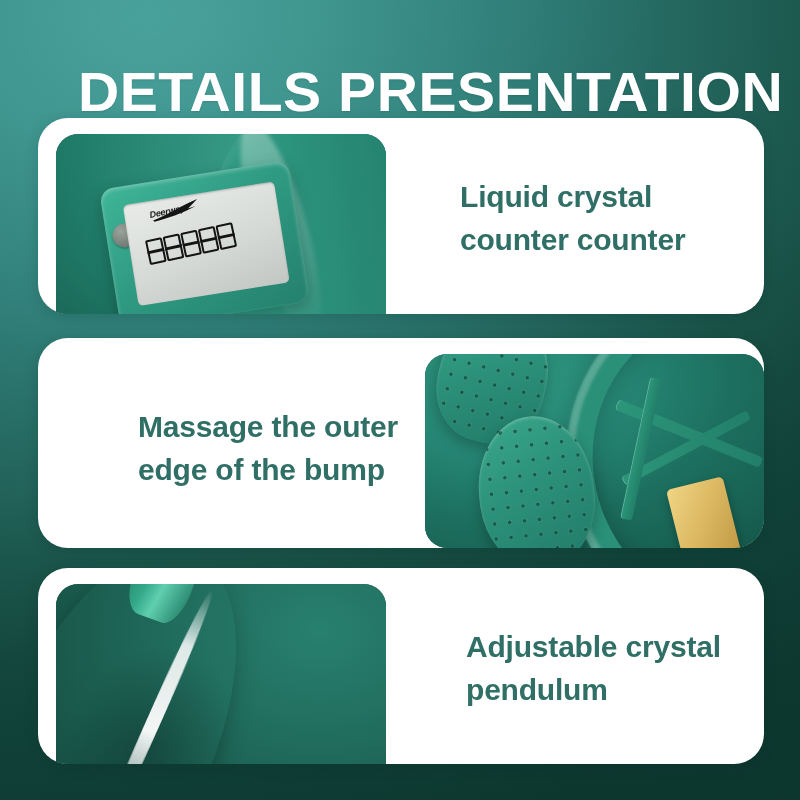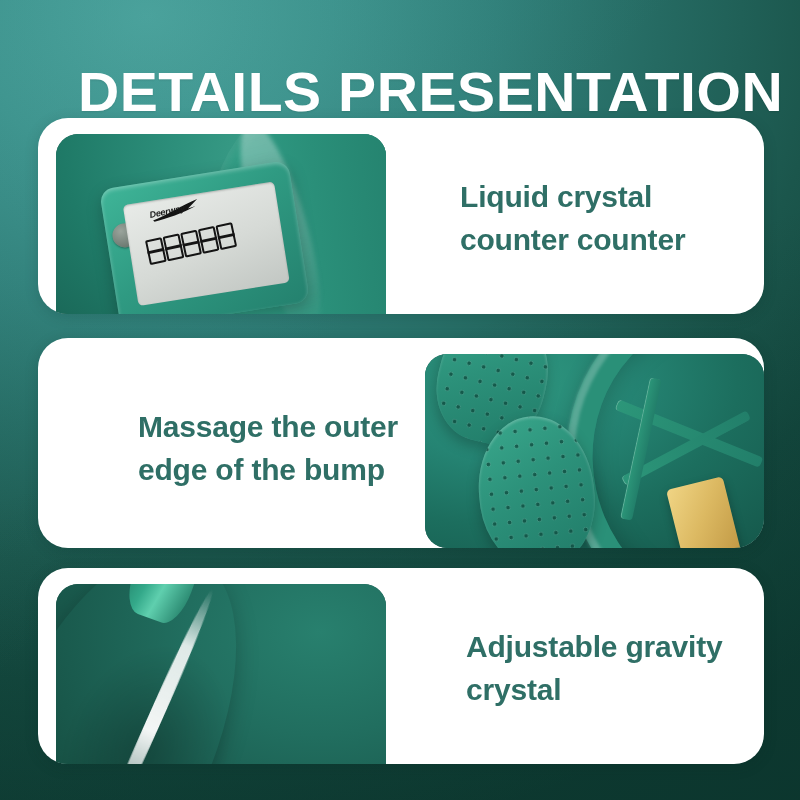--- a/index.html
+++ b/index.html
@@ -411,16 +411,16 @@
     <div class="photo photo-3">
       <div class="p3-bg"></div>
       <div class="p3-shadow"></div>
       <div class="p3-drop">
         <div class="p3-drop-body"></div>
         <div class="p3-neck"></div>
         <div class="p3-hl"></div>
       </div>
     </div>
 
-    <div class="caption cap-3">Adjustable gravity crystal</div>
+    <div class="caption cap-3">Adjustable crystal pendulum</div>
   </div>
 
 </div>
 
 </body></html>

